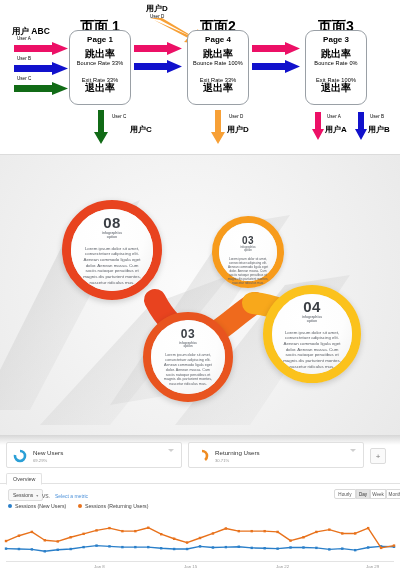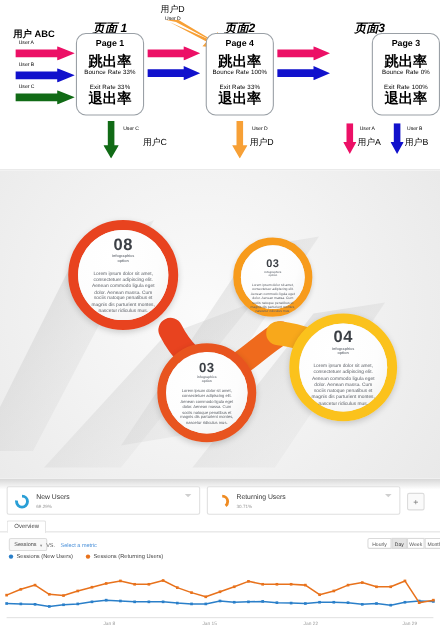--- a/index.html
+++ b/index.html
@@ -9,27 +9,27 @@
     background:#ffffff;overflow:hidden;position:relative;
   }
   .panel{position:relative;width:400px;overflow:hidden;}
 
   
   #flow-panel{height:155px;background:#ffffff;}
   .page-box{
     position:absolute;border:1px solid #9aa0a6;border-radius:9px;
     background:#fff;box-sizing:border-box;
   }
-  .cn-title{position:absolute;font-size:11px;color:#000;font-weight:700;text-align:center;font-style:italic;}
+  .cn-title{position:absolute;font-size:14px;color:#000;font-weight:700;text-align:center;}
   .en-title{position:absolute;font-size:8px;color:#000;font-weight:700;text-align:center;}
   .metric{position:absolute;text-align:center;left:0;right:0;}
-  .metric .cn{font-size:13px;font-weight:700;color:#000;line-height:1.05;}
+  .metric .cn{font-size:10px;font-weight:700;color:#000;line-height:1.05;}
   .metric .en{font-size:5.6px;color:#000;line-height:1.15;letter-spacing:.1px;}
   .lbl-en{position:absolute;font-size:4.6px;color:#000;white-space:nowrap;}
-  .lbl-cn{position:absolute;font-size:8px;color:#000;font-weight:400;white-space:nowrap;}
+  .lbl-cn{position:absolute;font-size:8px;color:#000;font-weight:700;white-space:nowrap;}
   .grp-label{position:absolute;font-size:8.5px;font-weight:700;color:#000;white-space:nowrap;}
   .arrow-h,.arrow-v{position:absolute;}
 
   
   #info-panel{height:280px;background:#f1f1f1;}
   #info-panel .bg{
     position:absolute;inset:0;
     background:radial-gradient(circle at 46% 46%, #fbfbfb 0%, #f3f3f3 45%, #e9e9e9 100%);
   }
   .circ{position:absolute;border-radius:50%;box-sizing:border-box;}
@@ -150,21 +150,21 @@
   </div>
 
   <svg class="arrow-h" style="left:252px;top:42px;" width="48" height="13" viewBox="0 0 48 13">
     <polygon points="0,3 33,3 33,0 48,6.5 33,13 33,10 0,10" fill="#ec1066"></polygon>
   </svg>
   <svg class="arrow-h" style="left:252px;top:60px;" width="48" height="13" viewBox="0 0 48 13">
     <polygon points="0,3 33,3 33,0 48,6.5 33,13 33,10 0,10" fill="#1111cc"></polygon>
   </svg>
 
   <div class="cn-title" style="left:306px;top:18px;width:60px;">页面3</div>
-  <div class="page-box" style="left:305px;top:30px;width:62px;height:75px;margin-left:33px;">
+  <div class="page-box" style="left:305px;top:30px;width:62px;height:75px;">
     <div class="en-title" style="left:0;right:0;top:4px;">Page 3</div>
     <div class="metric" style="top:18px;">
       <div class="cn">跳出率</div>
       <div class="en">Bounce Rate 0%</div>
     </div>
     <div class="metric" style="top:46px;">
       <div class="en">Exit Rate 100%</div>
       <div class="cn">退出率</div>
     </div>
   </div>

